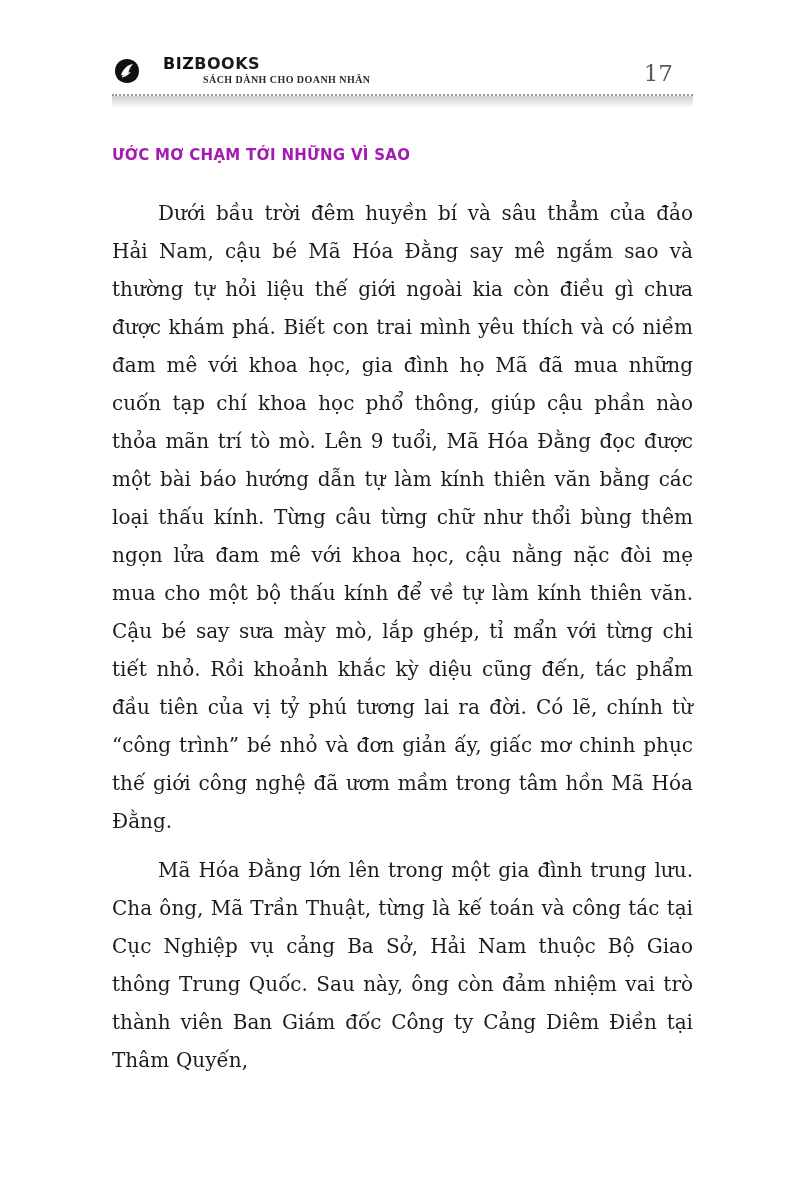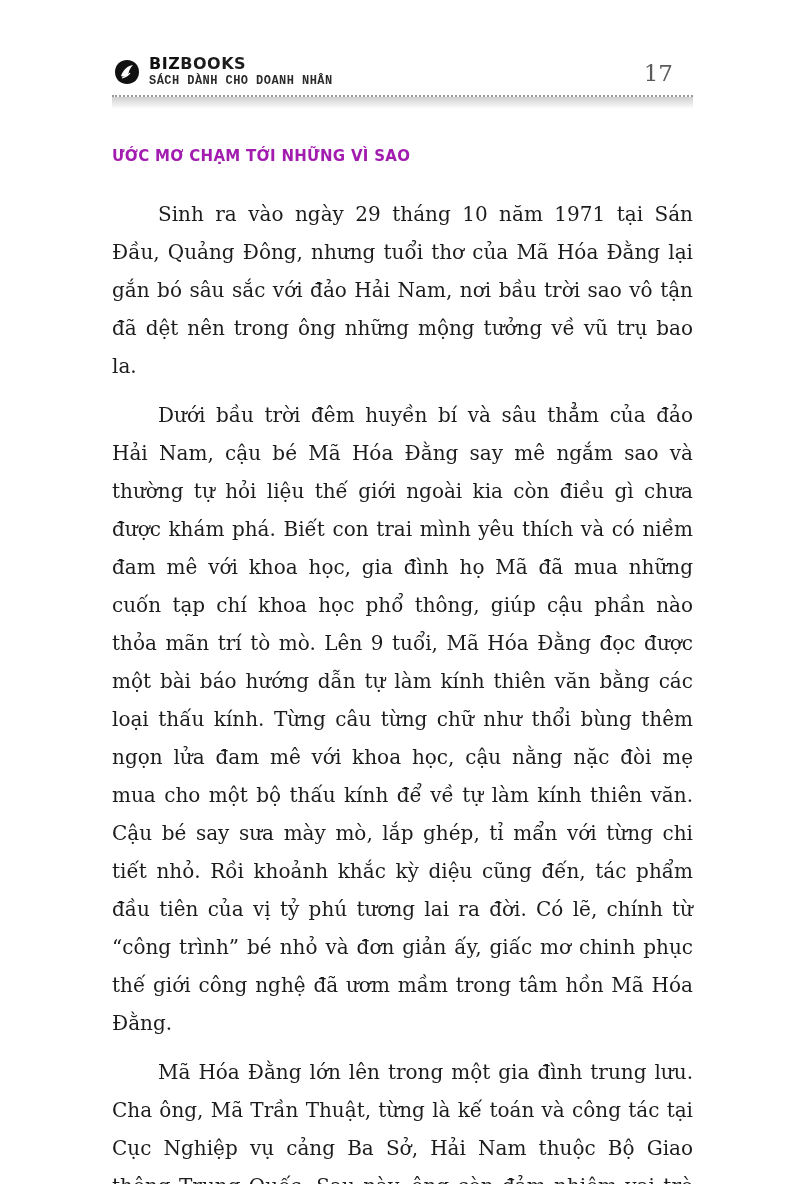--- a/index.html
+++ b/index.html
@@ -28,21 +28,21 @@
   }
   .header-row {
     display: flex;
     align-items: flex-start;
     justify-content: space-between;
     padding: 0 2px 8px 2px;
   }
   .logo-group {
     display: flex;
     align-items: center;
-    gap: 9px;
+    gap: 23px;
   }
   .logo-icon {
     width: 26px;
     height: 26px;
     flex: 0 0 auto;
     display: block;
   }
   .logo-textblock {
     display: flex;
     flex-direction: column;
@@ -57,27 +57,28 @@
     white-space: nowrap;
   }
   .logo-title .biz {
     font-weight: 900;
   }
   .logo-title .books {
     font-weight: 700;
     color: #1c1c1c;
   }
   .logo-tagline {
-    font-family: Liberation Mono, monospace;
-    font-size: 12px;
+    font-family: Liberation Serif, serif;
+    font-size: 10px;
     font-weight: 700;
     letter-spacing: 0.45px;
     color: #2a2a2a;
     margin-top: 3px;
     white-space: nowrap;
+    margin-left: 40px;
   }
   .page-number {
     font-family: "DejaVu Serif", serif;
     font-size: 23px;
     color: #5a5a5a;
     padding-top: 4px;
     padding-right: 18px;
   }
   .header-dotted {
     border: 0;
@@ -132,19 +133,18 @@
         </div>
         <div class="page-number">17</div>
       </div>
       <hr class="header-dotted">
       <div class="header-shadow"></div>
     </div>
 
     <h1 class="chapter-title">ƯỚC MƠ CHẠM TỚI NHỮNG VÌ SAO</h1>
 
     <div class="body-text">
-      <p>Sinh ra vào ngày 29 tháng 10 năm 1971 tại Sán Đầu, Quảng Đông, nhưng tuổi thơ của Mã Hóa Đằng lại gắn bó sâu sắc với đảo Hải Nam, nơi bầu trời sao vô tận đã dệt nên trong ông những mộng tưởng về vũ trụ bao la.</p>
       <p>Dưới bầu trời đêm huyền bí và sâu thẳm của đảo Hải Nam, cậu bé Mã Hóa Đằng say mê ngắm sao và thường tự hỏi liệu thế giới ngoài kia còn điều gì chưa được khám phá. Biết con trai mình yêu thích và có niềm đam mê với khoa học, gia đình họ Mã đã mua những cuốn tạp chí khoa học phổ thông, giúp cậu phần nào thỏa mãn trí tò mò. Lên 9 tuổi, Mã Hóa Đằng đọc được một bài báo hướng dẫn tự làm kính thiên văn bằng các loại thấu kính. Từng câu từng chữ như thổi bùng thêm ngọn lửa đam mê với khoa học, cậu nằng nặc đòi mẹ mua cho một bộ thấu kính để về tự làm kính thiên văn. Cậu bé say sưa mày mò, lắp ghép, tỉ mẩn với từng chi tiết nhỏ. Rồi khoảnh khắc kỳ diệu cũng đến, tác phẩm đầu tiên của vị tỷ phú tương lai ra đời. Có lẽ, chính từ “công trình” bé nhỏ và đơn giản ấy, giấc mơ chinh phục thế giới công nghệ đã ươm mầm trong tâm hồn Mã Hóa Đằng.</p>
       <p>Mã Hóa Đằng lớn lên trong một gia đình trung lưu. Cha ông, Mã Trần Thuật, từng là kế toán và công tác tại Cục Nghiệp vụ cảng Ba Sở, Hải Nam thuộc Bộ Giao thông Trung Quốc. Sau này, ông còn đảm nhiệm vai trò thành viên Ban Giám đốc Công ty Cảng Diêm Điền tại Thâm Quyến,</p>
     </div>
 
   </div>
 </div>
 
 </body></html>

